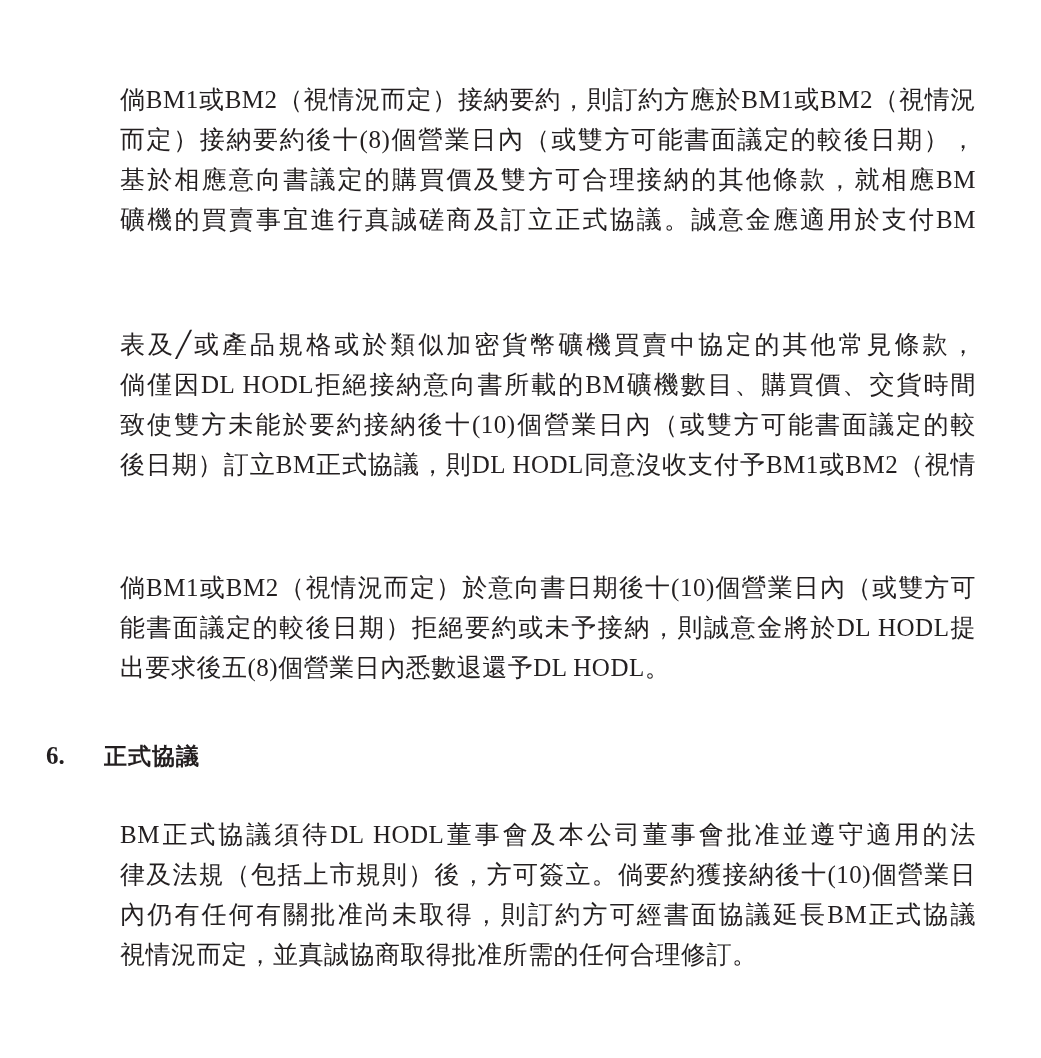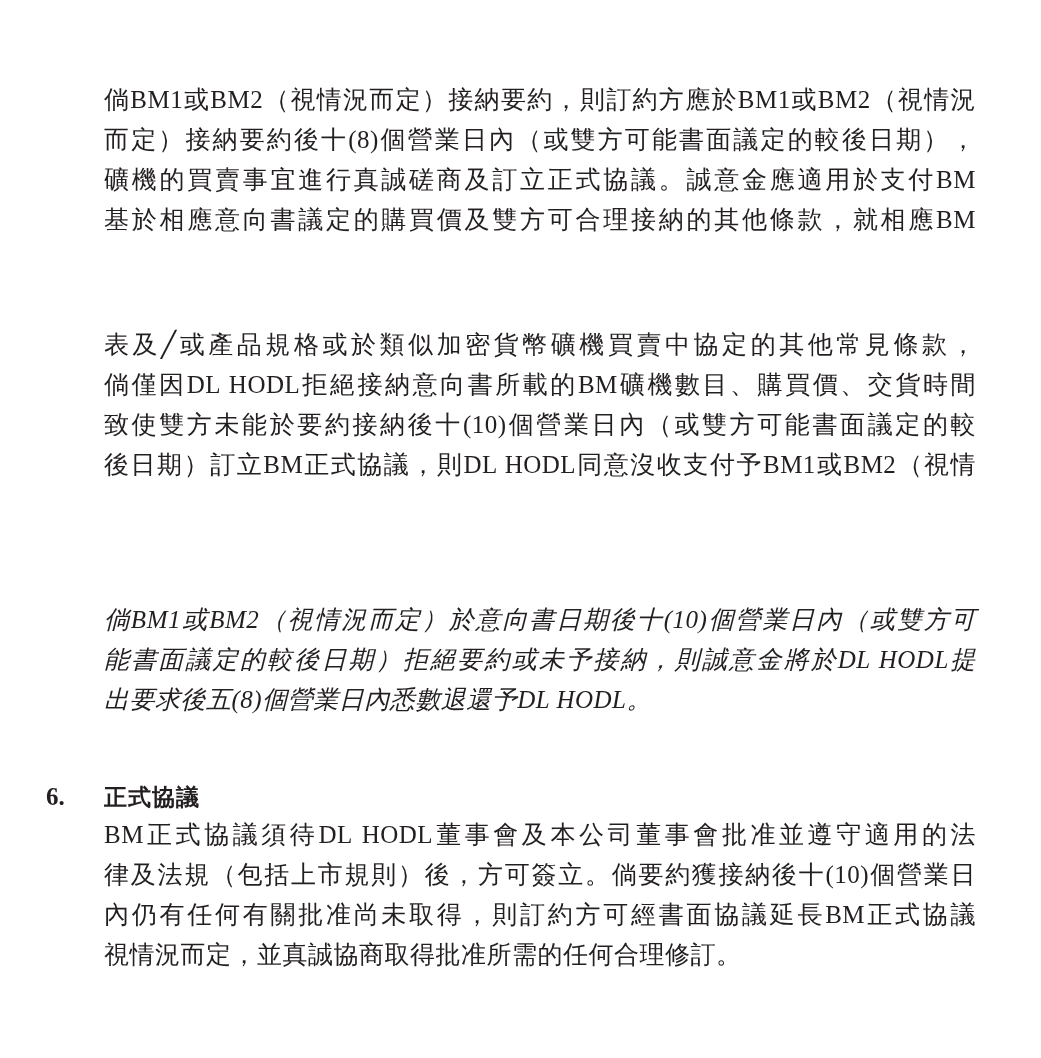--- a/index.html
+++ b/index.html
@@ -1,44 +1,44 @@
 <!DOCTYPE html>
 <html><head>
 <meta charset="utf-8">
 <style>
   html, body { margin: 0; padding: 0; background: #ffffff; }
   body { width: 1041px; height: 1058px; position: relative; overflow: hidden;
          font-family: "Liberation Serif", "DejaVu Serif", serif; color: #231f20; }
   .para { position: absolute; left: 104px; width: 872px; }
   .line { height: 40px; line-height: 40px; font-size: 25px; white-space: nowrap;
-          text-align: justify; text-align-last: justify; letter-spacing: 0.5px; }
+          text-align: justify; text-align-last: justify; letter-spacing: 0.5px; margin-left: 16px; }
   .line.last { text-align-last: left; }
   .heading { position: absolute; top: 736px; left: 46px; height: 40px; line-height: 40px;
-             font-size: 25px; font-weight: bold; margin-top: 41px; }
+             font-size: 25px; font-weight: bold; }
   .heading .num { display: inline-block; width: 58px; font-family: "Liberation Serif", serif; }
   .heading .title { font-family: "DejaVu Sans", sans-serif; font-weight: bold; font-size: 23px; letter-spacing: 1px; }
 </style>
 </head>
 <body>
 
 <div class="para" style="top:80px;">
   <div class="line">倘BM1或BM2（視情況而定）接納要約，則訂約方應於BM1或BM2（視情況</div>
   <div class="line">而定）接納要約後十(8)個營業日內（或雙方可能書面議定的較後日期），</div>
+  <div class="line">基於相應意向書議定的購買價及雙方可合理接納的其他條款，就相應BM</div>
   <div class="line">礦機的買賣事宜進行真誠磋商及訂立正式協議。誠意金應適用於支付BM</div>
-  <div class="line">基於相應意向書議定的購買價及雙方可合理接納的其他條款，就相應BM</div>
 </div>
 
 <div class="para" style="top:325px;">
   <div class="line">表及╱或產品規格或於類似加密貨幣礦機買賣中協定的其他常見條款，</div>
   <div class="line">倘僅因DL HODL拒絕接納意向書所載的BM礦機數目、購買價、交貨時間</div>
   <div class="line">致使雙方未能於要約接納後十(10)個營業日內（或雙方可能書面議定的較</div>
   <div class="line">後日期）訂立BM正式協議，則DL HODL同意沒收支付予BM1或BM2（視情</div>
 </div>
 
-<div class="para" style="top:600px;font-style:italic;">
+<div class="para" style="top:568px;">
   <div class="line">倘BM1或BM2（視情況而定）於意向書日期後十(10)個營業日內（或雙方可</div>
   <div class="line">能書面議定的較後日期）拒絕要約或未予接納，則誠意金將於DL HODL提</div>
   <div class="line last">出要求後五(8)個營業日內悉數退還予DL HODL。</div>
 </div>
 
 <div class="heading">
   <span class="num">6.</span><span class="title">正式協議</span>
 </div>
 
 <div class="para" style="top:815px;">

